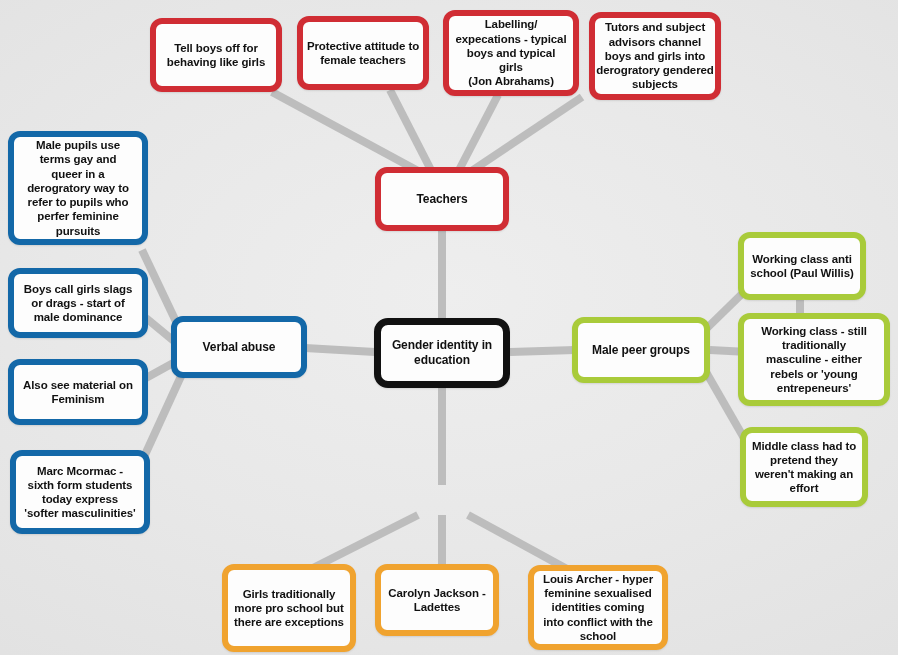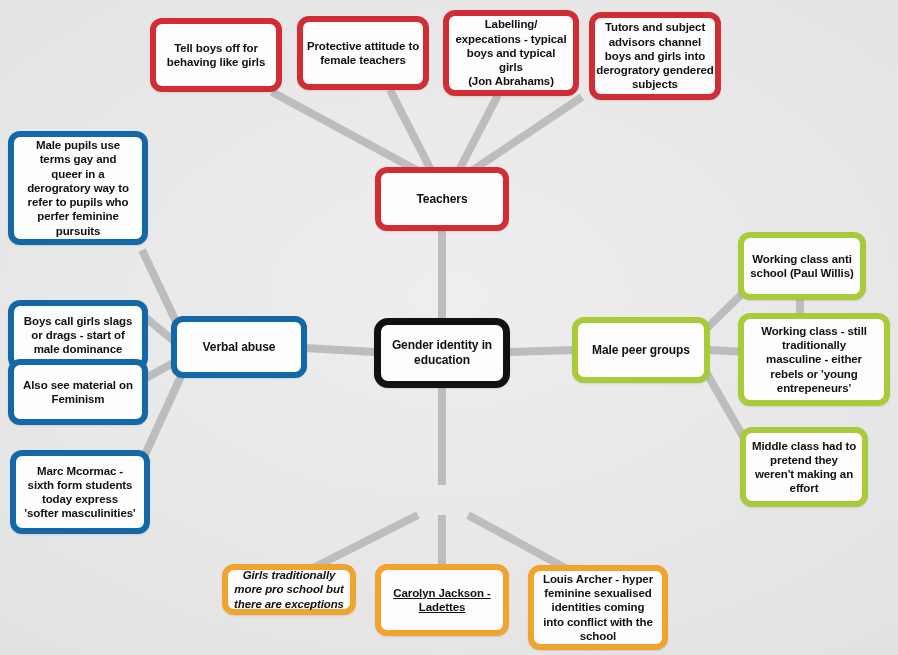--- a/index.html
+++ b/index.html
@@ -141,21 +141,21 @@
   <div class="node" style="left:8px; top:131px; width:140px; height:114px; border-color:#1368a8;">
     <span class="label">Male pupils use
 terms gay and
 queer in a
 derogratory way to
 refer to pupils who
 perfer feminine
 pursuits</span>
   </div>
 
-  <div class="node" style="left:8px; top:268px; width:140px; height:70px; border-color:#1368a8;margin-top:32px;">
+  <div class="node" style="left:8px; top:268px; width:140px; height:70px; border-color:#1368a8;">
     <span class="label">Boys call girls slags
 or drags - start of
 male dominance</span>
   </div>
 
   <div class="node" style="left:8px; top:359px; width:140px; height:66px; border-color:#1368a8;">
     <span class="label">Also see material on
 Feminism</span>
   </div>
 
@@ -179,27 +179,27 @@
 entrepeneurs'</span>
   </div>
 
   <div class="node" style="left:740px; top:427px; width:128px; height:80px; border-color:#a9cb3a;">
     <span class="label">Middle class had to
 pretend they
 weren't making an
 effort</span>
   </div>
 
-  <div class="node" style="left:222px; top:564px; width:134px; height:51px; border-color:#f0a32f;font-style:italic;">
+  <div class="node" style="left:222px; top:564px; width:134px; height:88px; border-color:#f0a32f;">
     <span class="label">Girls traditionally
 more pro school but
 there are exceptions</span>
   </div>
 
-  <div class="node" style="left:375px; top:564px; width:134px; height:72px; border-color:#f0a32f;text-decoration:underline;">
+  <div class="node" style="left:375px; top:564px; width:124px; height:72px; border-color:#f0a32f;">
     <span class="label">Carolyn Jackson -
 Ladettes</span>
   </div>
 
   <div class="node" style="left:528px; top:565px; width:140px; height:85px; border-color:#f0a32f;">
     <span class="label">Louis Archer - hyper
 feminine sexualised
 identities coming
 into conflict with the
 school</span>

